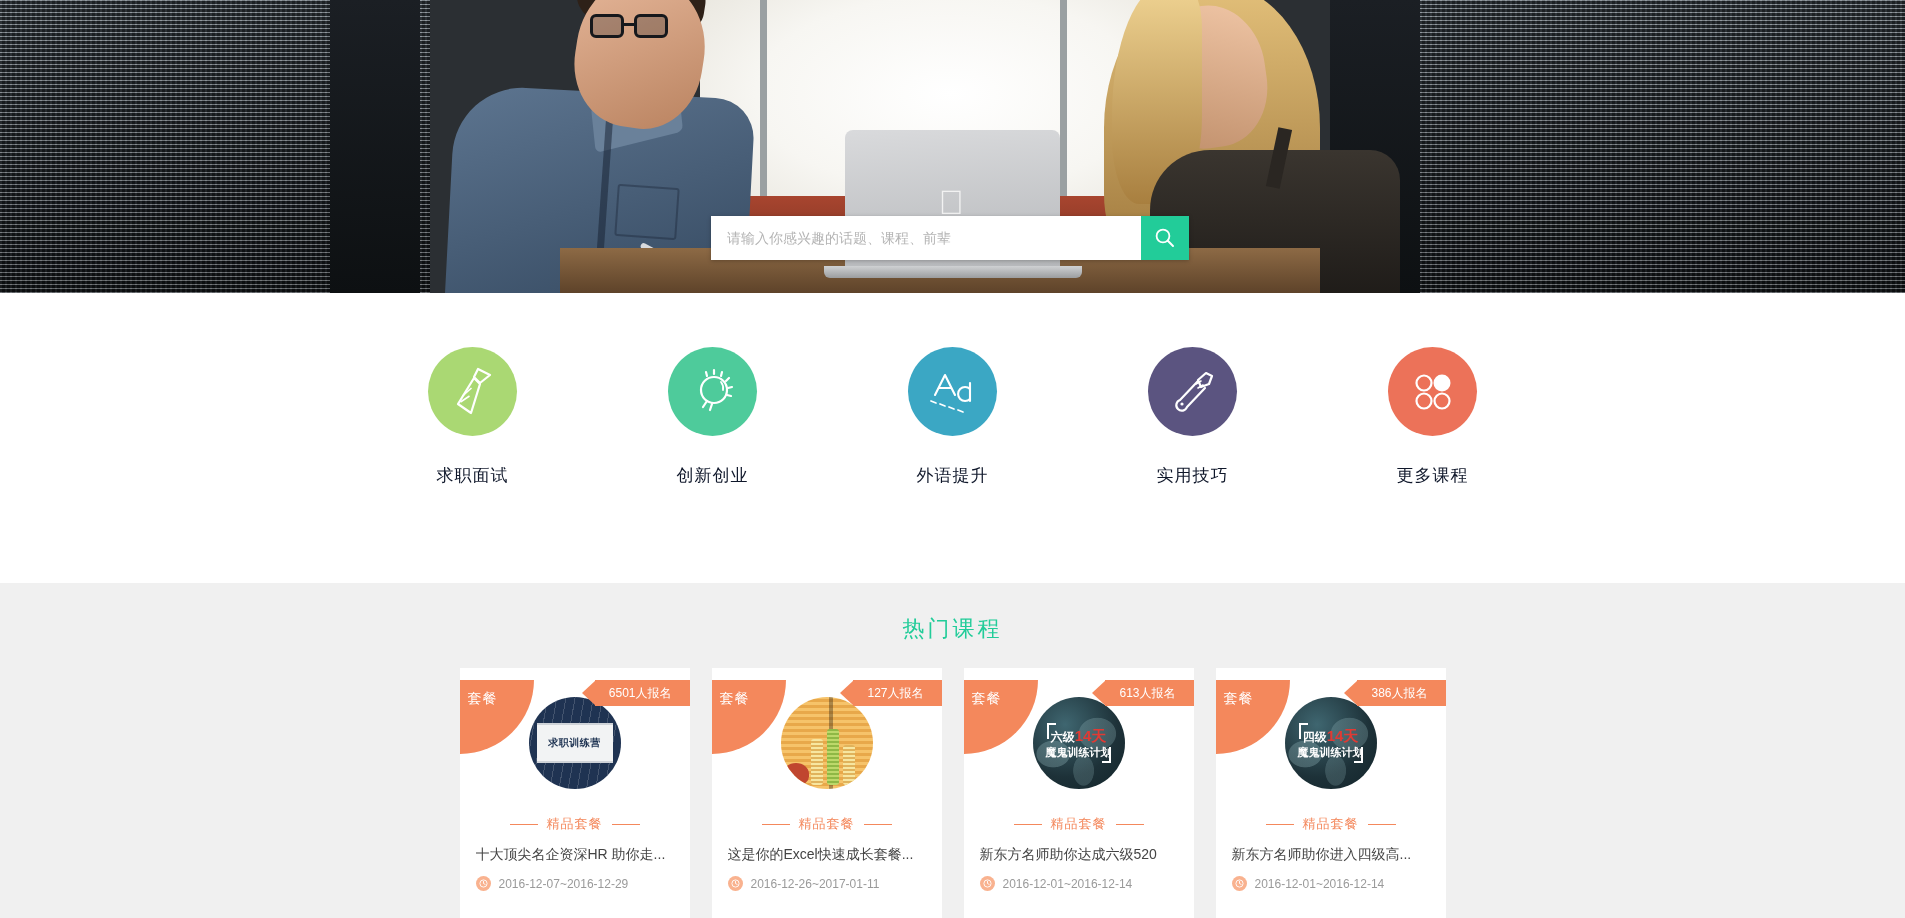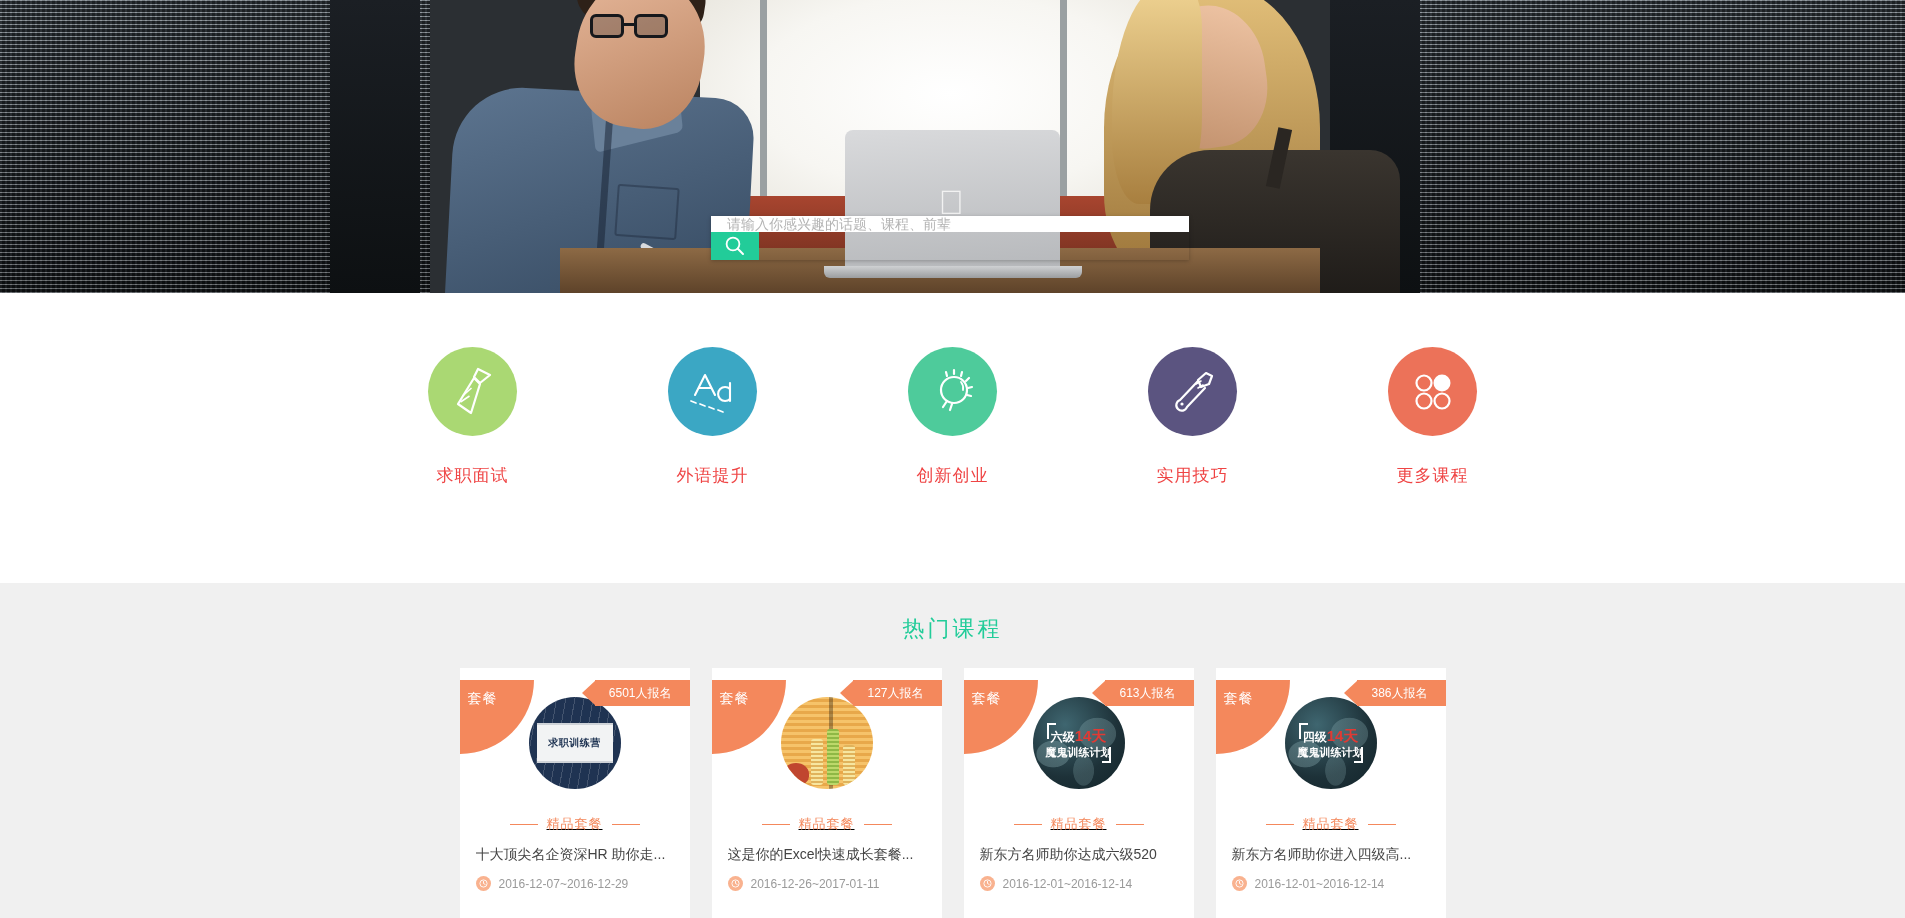--- a/index.html
+++ b/index.html
@@ -130,21 +130,21 @@
     color: #f2f2f2; font-size: 34px; line-height: 34px; text-align: center;
   }
   .laptop-base {
     position: absolute; left: 824px; top: 266px; width: 258px; height: 12px;
     background: linear-gradient(180deg,#cfd1d3,#9b9d9f); border-radius: 0 0 6px 6px;
   }
 
   
   .search-wrap {
     position: absolute; left: 711px; top: 216px; width: 478px; height: 44px;
-    display: flex; box-shadow: 0 1px 4px rgba(0,0,0,.25); flex-direction: column;
+    display: flex; box-shadow: 0 1px 4px rgba(0,0,0,.25);
   }
   .search-input {
     flex: 1; height: 44px; border: none; outline: none;
     background: #ffffff; padding: 0 16px;
     font-family: "Liberation Sans", sans-serif; font-size: 14px; color: #333;
   }
   .search-input::placeholder { color: #b4b4b4; }
   .search-btn {
     width: 48px; height: 44px; border: none; cursor: pointer;
     background: #22cc99; display: flex; align-items: center; justify-content: center;
@@ -159,21 +159,21 @@
   .cat-row { display: flex; width: 1120px; justify-content: space-between; }
   .cat {
     width: 160px; display: flex; flex-direction: column; align-items: center;
     cursor: pointer; text-decoration: none;
   }
   .cat-circle {
     width: 89px; height: 89px; border-radius: 50%;
     display: flex; align-items: center; justify-content: center;
   }
   .cat-label {
-    margin-top: 28px; font-size: 17px; color: #ef4444; letter-spacing: 1px;
+    margin-top: 28px; font-size: 17px; color: #0f172a; letter-spacing: 1px;
   }
 
   
   .hot-section {
     width: 1905px; background: #f0f0f0; padding-top: 31px; height: 335px;
   }
   .hot-title {
     text-align: center; color: #22cc99; font-size: 22px; letter-spacing: 3px;
     font-weight: 400;
   }
@@ -257,21 +257,21 @@
   .exam-line1 .days { color: #e03a34; font-size: 15px; }
   .exam-line2 { font-size: 11px; font-weight: bold; }
   .bracket-l, .bracket-r {
     position: absolute; width: 9px; height: 16px; border: 2px solid #fff;
   }
   .bracket-l { left: 14px; top: 26px; border-right: none; border-bottom: none; }
   .bracket-r { right: 14px; bottom: 26px; border-left: none; border-top: none; }
 
   .card-tagline {
     position: absolute; top: 147px; left: 0; width: 230px;
-    display: flex; align-items: center; justify-content: center; gap: 9px; text-decoration: underline;
+    display: flex; align-items: center; justify-content: center; gap: 9px;
   }
   .card-tagline .dash { width: 28px; height: 1px; background: #f4885c; }
   .card-tagline .txt { color: #f4885c; font-size: 13px; letter-spacing: 1px; }
 
   .card-title {
     position: absolute; top: 178px; left: 16px; width: 200px;
     font-size: 14px; color: #444; white-space: nowrap;
     overflow: hidden; text-overflow: ellipsis;
   }
   .card-date {
@@ -343,49 +343,49 @@
         <svg width="48" height="54" viewBox="0 0 48 54">
           <g fill="none" stroke="#fff" stroke-width="2.2" stroke-linejoin="round">
             <path d="M29 4 L41 10 L31 18 L25 12 Z"></path>
             <path d="M25 13 L31 19 L22 48 L9 39 Z"></path>
             <path d="M22.5 23 L13.5 31" stroke-width="1.6"></path>
             <path d="M20.5 31 L11.5 37" stroke-width="1.6"></path>
           </g>
         </svg>
       </div>
       <div class="cat-label">求职面试</div>
+    </div>
+
+    <div class="cat">
+      <div class="cat-circle" style="background:#4ecb9b">
+        <svg width="50" height="52" viewBox="0 0 50 52">
+          <g fill="none" stroke="#fff" stroke-width="2.2" stroke-linecap="round">
+            <circle cx="26" cy="24" r="13"></circle>
+            <path d="M19 35 L15 41 M24 38 L22 44"></path>
+            <path d="M33 16 a10 10 0 0 1 2 8" stroke-width="1.8"></path>
+            <path d="M18 6 L19 10 M26 4 L26 8 M34 6 L33 10 M41 12 L38 15 M44 21 L40 22 M43 30 L39 29"></path>
+          </g>
+        </svg>
+      </div>
+      <div class="cat-label">创新创业</div>
     </div>
 
     <div class="cat">
       <div class="cat-circle" style="background:#3ba7c4">
         <svg width="52" height="50" viewBox="0 0 52 50">
           <g fill="none" stroke="#fff" stroke-width="2.1" stroke-linecap="round" stroke-linejoin="round">
             <path d="M8 28 L18 8 L28 28"></path>
             <path d="M12 21 L24 21"></path>
             <path d="M43 16 L43 34"></path>
             <path d="M43 22 a7 7 0 1 0 0 10"></path>
             <path d="M4 34 L9 36 M13 37 L18 39 M22 40 L27 42 M31 43 L36 45" stroke-width="1.7"></path>
           </g>
         </svg>
       </div>
       <div class="cat-label">外语提升</div>
-    </div>
-
-    <div class="cat">
-      <div class="cat-circle" style="background:#4ecb9b">
-        <svg width="50" height="52" viewBox="0 0 50 52">
-          <g fill="none" stroke="#fff" stroke-width="2.2" stroke-linecap="round">
-            <circle cx="26" cy="24" r="13"></circle>
-            <path d="M19 35 L15 41 M24 38 L22 44"></path>
-            <path d="M33 16 a10 10 0 0 1 2 8" stroke-width="1.8"></path>
-            <path d="M18 6 L19 10 M26 4 L26 8 M34 6 L33 10 M41 12 L38 15 M44 21 L40 22 M43 30 L39 29"></path>
-          </g>
-        </svg>
-      </div>
-      <div class="cat-label">创新创业</div>
     </div>
 
     <div class="cat">
       <div class="cat-circle" style="background:#5b5480">
         <svg width="50" height="50" viewBox="0 0 50 50">
           <g fill="none" stroke="#fff" stroke-width="2.2" stroke-linecap="round" stroke-linejoin="round">
             <path d="M38 6 L30 13 L33 20 L41 17 L44 9 Z"></path>
             <path d="M30 14 L12 33 a5.5 5.5 0 1 0 7 7 L37 21"></path>
             <circle cx="14" cy="37" r="1.6" fill="#fff" stroke="none"></circle>
             <path d="M28 17 L33 14 M30 21 L35 18" stroke-width="1.6"></path>

